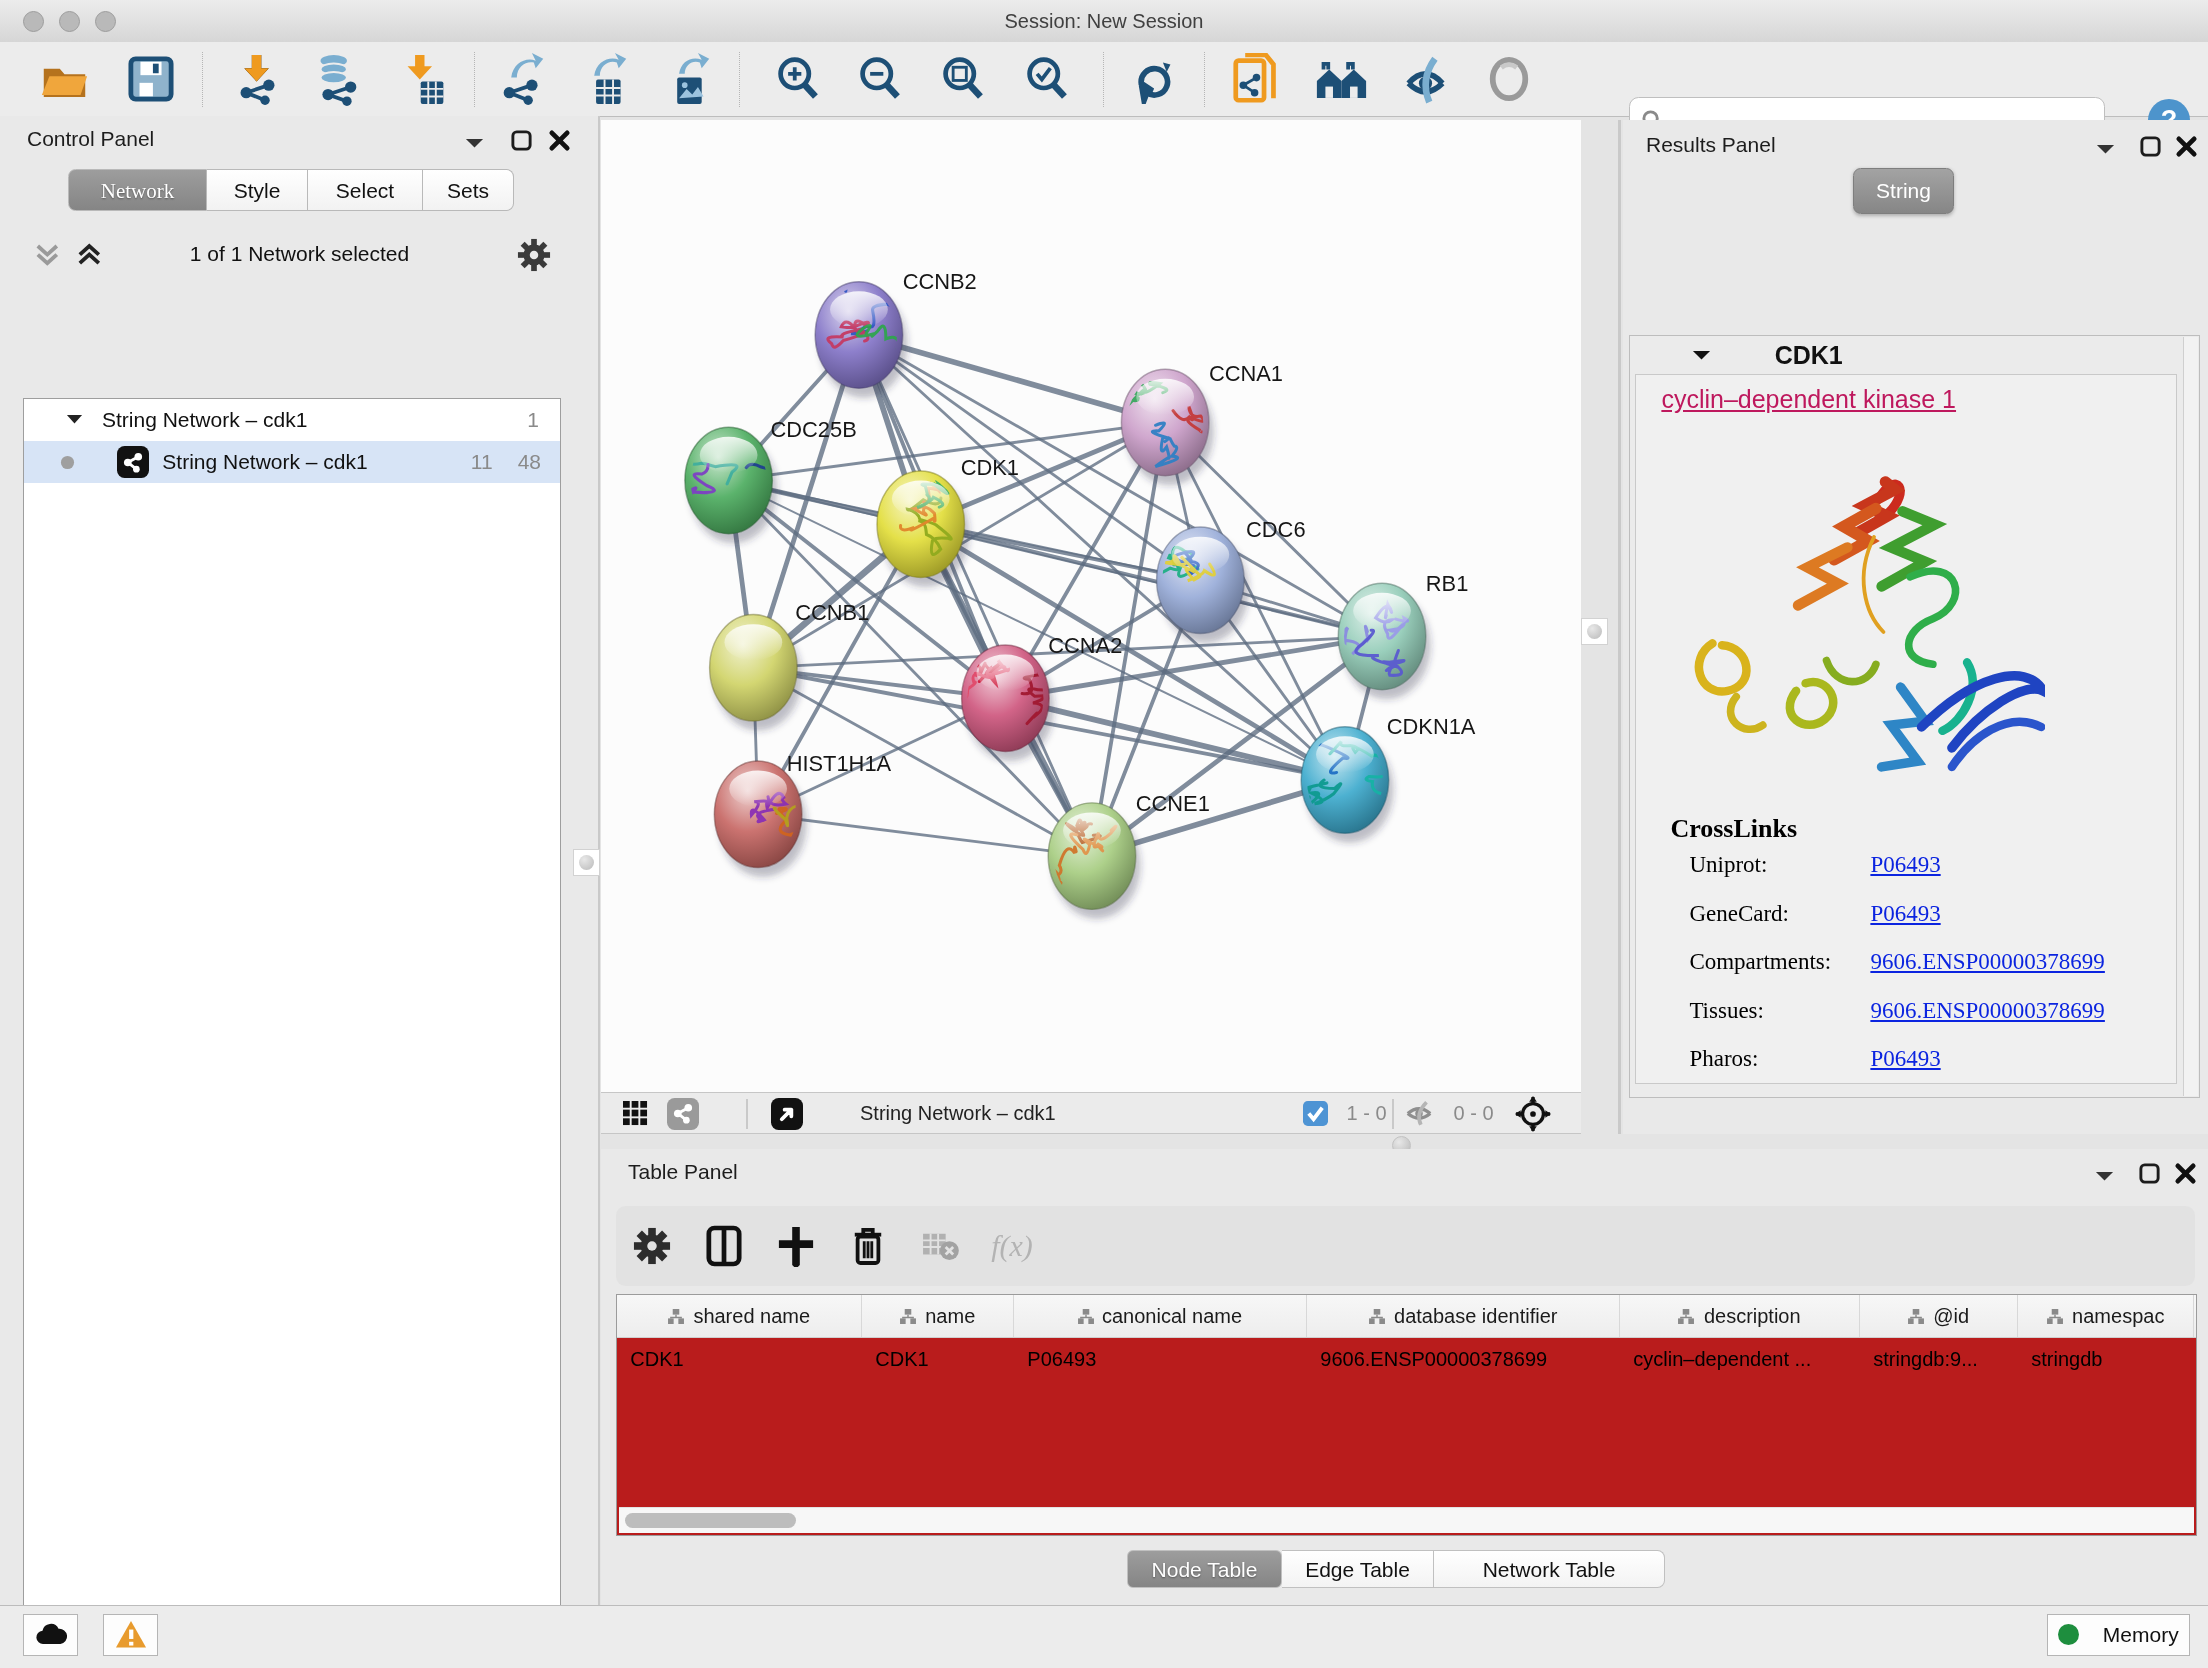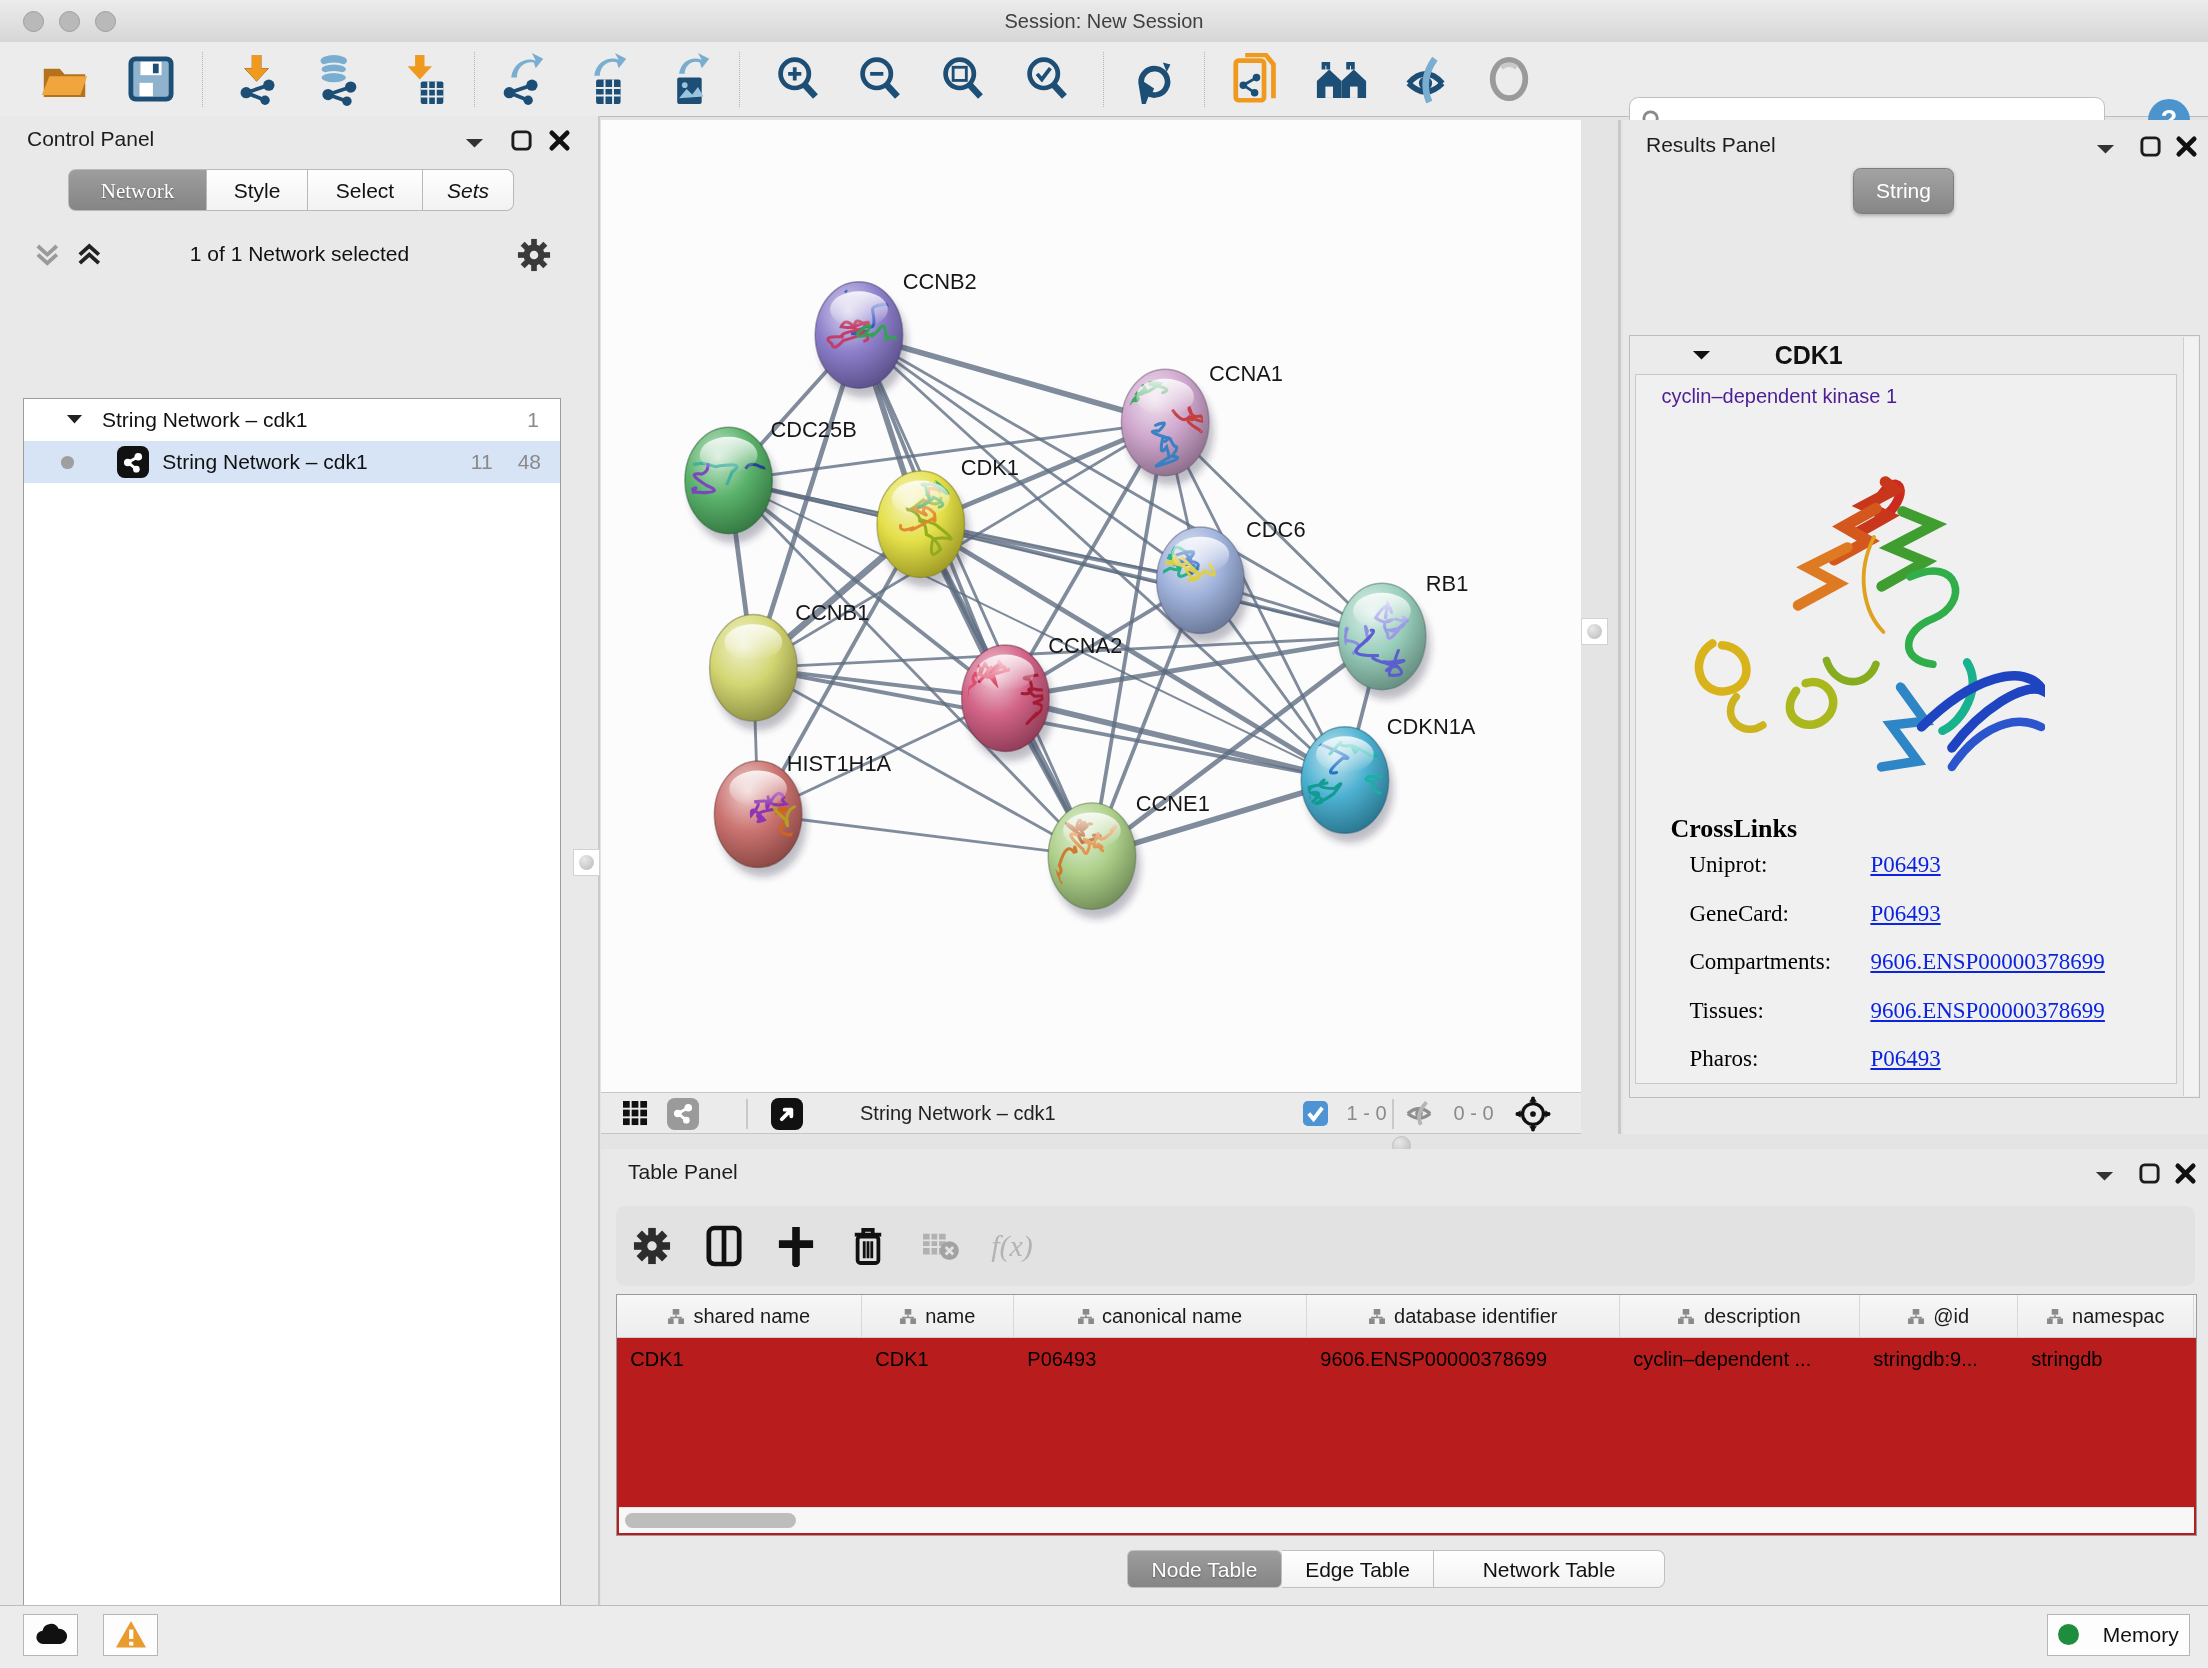--- a/index.html
+++ b/index.html
@@ -43,21 +43,21 @@
   
   #results-panel{left:1623px;top:120px;width:586px;height:1014px;background:#e9e9e9;}
   #string-tab{left:230px;top:48px;width:99px;height:44px;background:linear-gradient(#a3a3a3,#868686);border:1px solid #7e7e7e;border-radius:7.6px;color:#fff;font-size:21px;text-align:center;line-height:44px;box-shadow:0 1.9px 3.8px rgba(0,0,0,.25);}
   #expand-box{left:5.7px;top:114px;width:567px;height:97px;background:#e7e7e7;border:1px solid #bdbdbd;box-shadow:inset 0 1px 0 #fafafa;}
   .res-btn{top:25px;height:42px;background:linear-gradient(#ffffff,#f4f4f4);border:1px solid #c2c2c2;border-radius:9.5px;font-size:21px;color:#111;text-align:center;line-height:42px;box-shadow:0 1px 1.9px rgba(0,0,0,.15);}
   #res-bigbox{left:5.7px;top:215px;width:569px;height:761px;background:#ebebeb;border:1px solid #bdbdbd;}
   #res-scroll{position:absolute;right:1px;top:1px;width:13.3px;height:759px;background:#f2f2f2;border-left:1px solid #cfcfcf;}
   #cdk1-row{position:absolute;left:0;top:0;width:100%;height:38px;}
   #cdk1-name{font-size:25px;font-weight:bold;color:#111;}
   #res-inner{position:absolute;left:5.7px;top:38px;width:540px;height:708px;background:#f0f0f0;border:1px solid #c9c9c9;}
-  #protein-desc{position:absolute;left:25px;top:9.5px;font-size:20px;color:#4c1d95;}
+  #protein-desc{position:absolute;left:25px;top:9.5px;font-size:25px;color:#be185d;text-decoration:underline;}
   .serif{font-family:"Liberation Serif","DejaVu Serif",serif;}
   #crosslinks-h{position:absolute;left:34px;top:439px;font-size:26px;font-weight:bold;color:#000;}
   .cl-row{position:absolute;left:53px;width:476px;height:38px;font-size:23px;color:#000;}
   .cl-val{position:absolute;left:181px;color:#0b24e0;text-decoration:underline;}
   
   #table-panel{left:601px;top:1149px;width:1607px;height:457px;background:#e9e9e9;}
   #tp-toolbar{left:15px;top:57px;width:1579px;height:80px;background:#e2e2e2;border-radius:9.5px;display:flex;align-items:center;}
   .tpi{width:72px;display:flex;justify-content:center;align-items:center;}
   #node-table{left:15px;top:145px;width:1581px;height:242px;background:#b91c1c;border:1.9px solid #9b9b9b;box-sizing:border-box;overflow:hidden;}
   #nt-head{display:flex;height:42px;background:linear-gradient(#f7f7f7,#ededed);border-bottom:1px solid #cfcfcf;}
@@ -260,21 +260,21 @@
     <div class="abs" style="left:548px;top:13.3px">
         <svg width="23" height="23" viewBox="0 0 24 24">
           <path d="M4,4 L20,20 M20,4 L4,20" stroke="#111" stroke-width="5" stroke-linecap="round"></path>
         </svg>
       </div>
 
     <div class="abs seg-tabs" style="left:68px;top:53px" id="cp-tabs">
         <div class="seg-tab sel" style="width: 139px;">Network</div>
         <div class="seg-tab" style="width: 101px;">Style</div>
         <div class="seg-tab" style="width: 115px;">Select</div>
-        <div class="seg-tab" style="width: 91px; font-style: italic;">Sets</div>
+        <div class="seg-tab" style="width: 91px;">Sets</div>
       </div>
 
     <div class="abs" style="left:34px;top:126px">
         <svg width="28.5" height="27" viewBox="0 0 30 28">
           <g stroke="#9a9a9a" stroke-width="4" fill="none">
             <path d="M4,4 l10,9 l10,-9"></path>
             <path d="M4,13 l10,9 l10,-9"></path>
           </g>
         </svg>
       </div>

